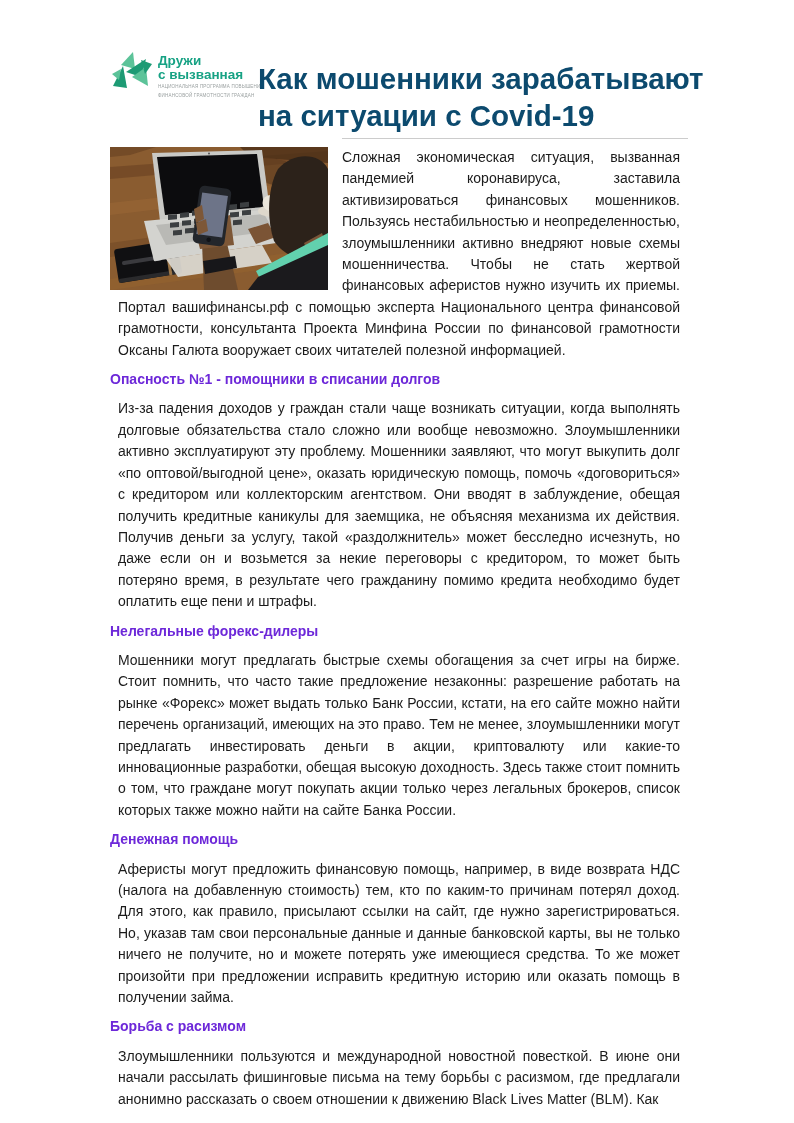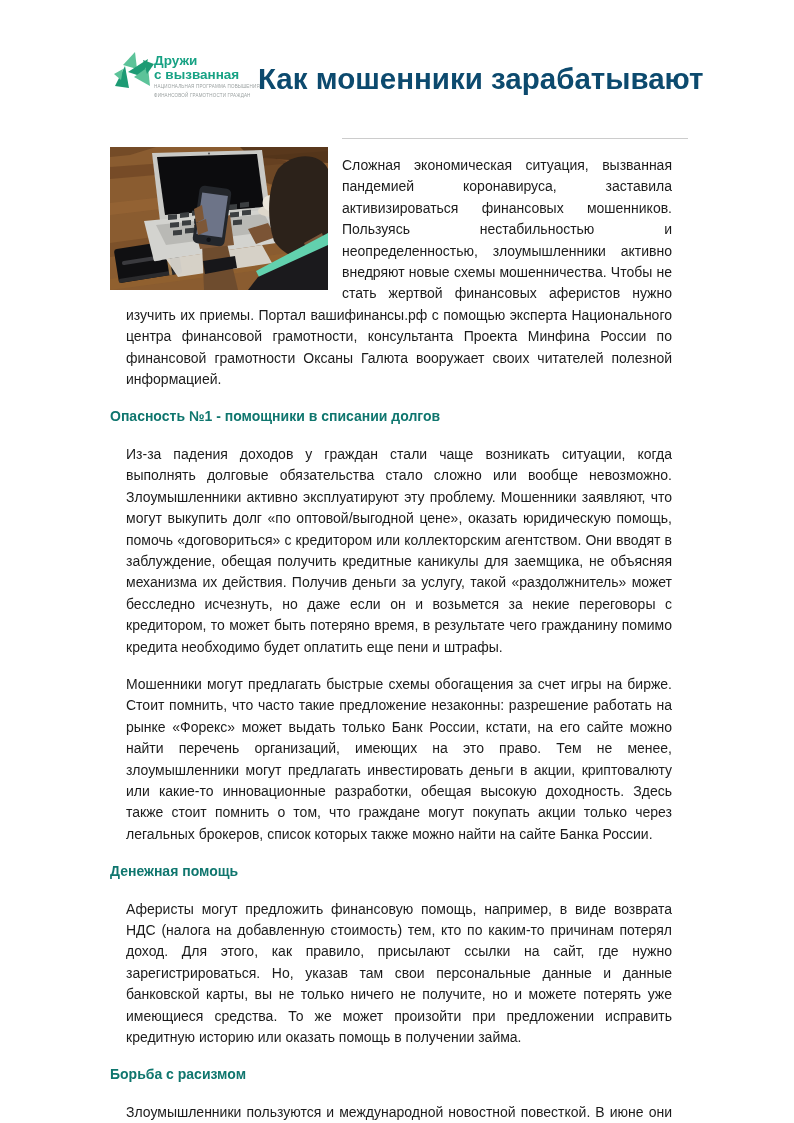--- a/index.html
+++ b/index.html
@@ -5,21 +5,21 @@
   html,body{margin:0;padding:0;background:#ffffff;}
   .page{
     position:relative;
     width:794px;height:1123px;
     background:#ffffff;
     font-family:"Liberation Sans",sans-serif;
     color:#1b1b1b;
     overflow:hidden;
   }
   
-  .logo{position:absolute;left:112px;top:50px;width:150px;display:flex;justify-content:center;}
+  .logo{position:absolute;left:112px;top:50px;width:150px;display:flex;gap:6px;}
   .logo-icon{width:40px;height:44px;flex:0 0 auto;}
   .logo-textcol{padding-top:4px;}
   .logo-name{font-weight:bold;font-size:13.5px;line-height:13.5px;color:#17a284;}
   .logo-tagline{font-size:4.5px;line-height:5.5px;color:#9aa0a0;letter-spacing:.2px;margin-top:3px;white-space:nowrap;}
   
   .title{
     position:absolute;left:258px;top:60px;width:500px;
     font-weight:bold;font-size:29.5px;line-height:37px;color:#0c4a6e;
     letter-spacing:0;
   }
@@ -28,22 +28,22 @@
     position:absolute;left:110px;top:138px;width:578px;
     font-size:14px;line-height:21.4px;text-align:justify;
   }
   .photo{
     float:left;width:218px;height:143px;
     margin:9px 14px 4px 0;
   }
   .photo svg{display:block;width:100%;height:100%;}
   .date{font-size:11px;line-height:13px;color:#3c3c3c;text-align:left;margin:2px 0 5px 0;}
   .rule{height:0;border-top:1px solid #cccccc;overflow:hidden;margin:0 0 8px 0;}
-  p{margin:16px;}
-  h3{margin:0;font-size:14px;line-height:21.4px;font-weight:bold;color:#0f766e;text-align:left;}
+  p{margin:8px;}
+  h3{margin:0;font-size:14px;line-height:21.4px;font-weight:bold;color:#6d28d9;text-align:left;}
 </style>
 </head>
 <body>
 
 <div class="page">
 
   <div class="logo">
     <div class="logo-icon">
       <svg viewBox="0 0 40 44" xmlns="http://www.w3.org/2000/svg">
         <polygon points="1,36 11,16 15,38" fill="#1d9b74"></polygon>
@@ -57,20 +57,21 @@
     <div class="logo-textcol">
       <div class="logo-name">Дружи</div>
       <div class="logo-name">с вызванная</div>
       <div class="logo-tagline">НАЦИОНАЛЬНАЯ ПРОГРАММА ПОВЫШЕНИЯ</div>
       <div class="logo-tagline">ФИНАНСОВОЙ ГРАМОТНОСТИ ГРАЖДАН</div>
     </div>
   </div>
 
   <div class="title">
     <div>Как мошенники зарабатывают</div>
+    <div>на ситуации с Covid-19</div>
   </div>
 
   <div class="content">
 
     <div class="photo">
       <svg viewBox="0 0 218 143" preserveAspectRatio="none" xmlns="http://www.w3.org/2000/svg">
 
         <rect width="218" height="143" fill="#8a5c30"></rect>
         <polygon points="0,20 218,4 218,13 0,32" fill="#6e4523" opacity=".7"></polygon>
         <polygon points="0,56 218,32 218,42 0,68" fill="#9a6836" opacity=".55"></polygon>
@@ -149,20 +150,21 @@
       </svg>
     </div>
 
     <div class="rule"></div>
 
     <p>Сложная экономическая ситуация, вызванная пандемией коронавируса, заставила активизироваться финансовых мошенников. Пользуясь нестабильностью и неопределенностью, злоумышленники активно внедряют новые схемы мошенничества. Чтобы не стать жертвой финансовых аферистов нужно изучить их приемы. Портал вашифинансы.рф с помощью эксперта Национального центра финансовой грамотности, консультанта Проекта Минфина России по финансовой грамотности Оксаны Галюта вооружает своих читателей полезной информацией.</p>
 
     <h3>Опасность №1 - помощники в списании долгов</h3>
     <p>Из-за падения доходов у граждан стали чаще возникать ситуации, когда выполнять долговые обязательства стало сложно или вообще невозможно. Злоумышленники активно эксплуатируют эту проблему. Мошенники заявляют, что могут выкупить долг «по оптовой/выгодной цене», оказать юридическую помощь, помочь «договориться» с кредитором или коллекторским агентством. Они вводят в заблуждение, обещая получить кредитные каникулы для заемщика, не объясняя механизма их действия. Получив деньги за услугу, такой «раздолжнитель» может бесследно исчезнуть, но даже если он и возьмется за некие переговоры с кредитором, то может быть потеряно время, в результате чего гражданину помимо кредита необходимо будет оплатить еще пени и штрафы.</p>
 
+    <h3>Нелегальные форекс-дилеры</h3>
     <p>Мошенники могут предлагать быстрые схемы обогащения за счет игры на бирже. Стоит помнить, что часто такие предложение незаконны: разрешение работать на рынке «Форекс» может выдать только Банк России, кстати, на его сайте можно найти перечень организаций, имеющих на это право. Тем не менее, злоумышленники могут предлагать инвестировать деньги в акции, криптовалюту или какие-то инновационные разработки, обещая высокую доходность. Здесь также стоит помнить о том, что граждане могут покупать акции только через легальных брокеров, список которых также можно найти на сайте Банка России.</p>
 
     <h3>Денежная помощь</h3>
     <p>Аферисты могут предложить финансовую помощь, например, в виде возврата НДС (налога на добавленную стоимость) тем, кто по каким-то причинам потерял доход. Для этого, как правило, присылают ссылки на сайт, где нужно зарегистрироваться. Но, указав там свои персональные данные и данные банковской карты, вы не только ничего не получите, но и можете потерять уже имеющиеся средства. То же может произойти при предложении исправить кредитную историю или оказать помощь в получении займа.</p>
 
     <h3>Борьба с расизмом</h3>
     <p>Злоумышленники пользуются и международной новостной повесткой. В июне они начали рассылать фишинговые письма на тему борьбы с расизмом, где предлагали анонимно рассказать о своем отношении к движению Black Lives Matter (BLM). Как</p>
 
   </div>
 </div>

